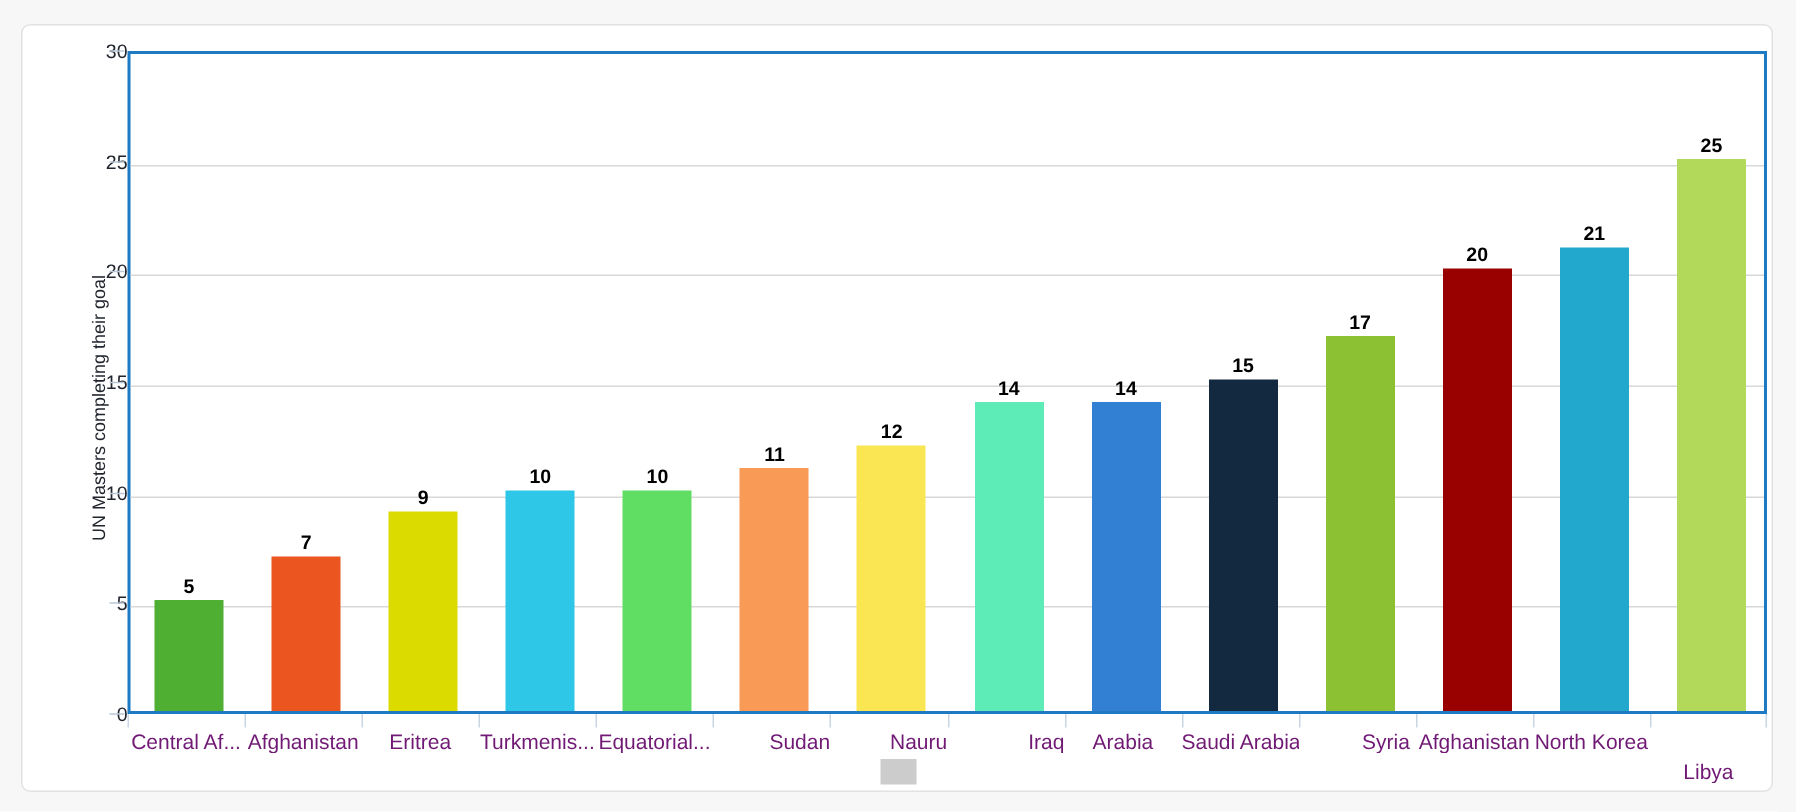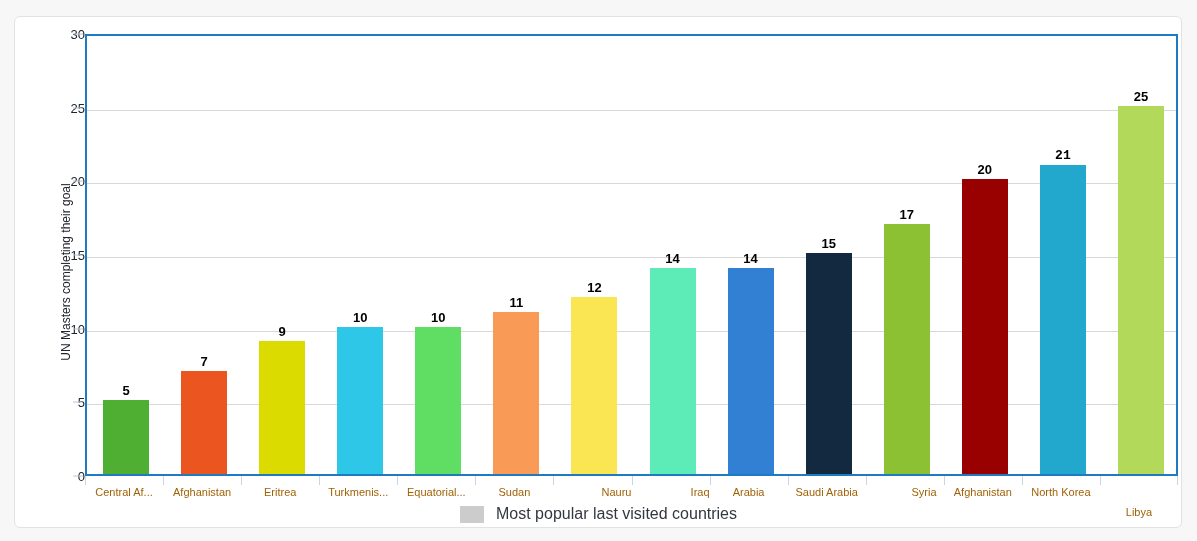--- a/index.html
+++ b/index.html
@@ -122,22 +122,22 @@
   .xtick {
     position: absolute;
     top: 0;
     width: 1px;
     height: 9px;
     background: #c8d6e4;
   }
   .xlabel {
     position: absolute;
     top: 10px;
-    font-size: 11px;
-    color: #a16207;
+    font-size: 14px;
+    color: #701a75;
     text-align: center;
     white-space: nowrap;
     overflow: hidden;
   }
   
   .legend {
     position: absolute;
     left: 0;
     top: 498px;
     width: 1197px;
@@ -212,21 +212,21 @@
           <div class="bar-value" style="left: 555.536px; width: 60px; top: 214.733px;">14</div>
           <div class="bar" title="Yemen: 14" style="left: 640.607px; width: 46px; height: 206.267px; background: rgb(49, 128, 212);"></div>
           <div class="bar-value" style="left: 633.607px; width: 60px; top: 214.733px;">14</div>
           <div class="bar" title="Saudi Arabia: 15" style="left: 718.679px; width: 46px; height: 221px; background: rgb(18, 41, 63);"></div>
           <div class="bar-value" style="left: 711.679px; width: 60px; top: 200px;">15</div>
           <div class="bar" title="Syria: 17" style="left: 796.75px; width: 46px; height: 250.467px; background: rgb(140, 193, 51);"></div>
           <div class="bar-value" style="left: 789.75px; width: 60px; top: 170.533px;">17</div>
           <div class="bar" title="Afghanistan: 20" style="left: 874.821px; width: 46px; height: 294.667px; background: rgb(153, 0, 0);"></div>
           <div class="bar-value" style="left: 867.821px; width: 60px; top: 126.333px;">20</div>
           <div class="bar" title="North Korea: 21" style="left: 952.893px; width: 46px; height: 309.4px; background: rgb(35, 168, 205);"></div>
-          <div class="bar-value" style="left: 945.893px; width: 60px; top: 111.6px; font-family: Liberation Mono, monospace;">21</div>
+          <div class="bar-value" style="left: 945.893px; width: 60px; top: 111.6px;">21</div>
           <div class="bar" title="Libya: 25" style="left: 1030.96px; width: 46px; height: 368.333px; background: rgb(179, 217, 90);"></div>
           <div class="bar-value" style="left: 1023.96px; width: 60px; top: 52.6667px;">25</div>
         </div>
     </div>
 
     <div class="xaxis-area" id="xaxis-area">
         <div class="xtick" style="left: 0px;"></div>
         <div class="xtick" style="left: 78.0714px;"></div>
         <div class="xtick" style="left: 156.143px;"></div>
         <div class="xtick" style="left: 234.214px;"></div>
@@ -239,29 +239,28 @@
         <div class="xtick" style="left: 780.714px;"></div>
         <div class="xtick" style="left: 858.786px;"></div>
         <div class="xtick" style="left: 936.857px;"></div>
         <div class="xtick" style="left: 1014.93px;"></div>
         <div class="xtick" style="left: 1092px;"></div>
         <div class="xlabel" style="left: 0px; width: 78.0714px;">Central Af...</div>
         <div class="xlabel" style="left: 78.0714px; width: 78.0714px;">Afghanistan</div>
         <div class="xlabel" style="left: 156.143px; width: 78.0714px;">Eritrea</div>
         <div class="xlabel" style="left: 234.214px; width: 78.0714px;">Turkmenis...</div>
         <div class="xlabel" style="left: 312.286px; width: 78.0714px;">Equatorial...</div>
-        <div class="xlabel" style="left: 390.357px; width: 78.0714px;">Sudan</div>
+        <div class="xlabel" style="left: 390.357px; width: 78.0714px; text-align: right;">Sudan</div>
         <div class="xlabel" style="left: 468.429px; width: 78.0714px; text-align: right;">Nauru</div>
         <div class="xlabel" style="left: 546.5px; width: 78.0714px; text-align: right;">Iraq</div>
         <div class="xlabel" style="left: 624.571px; width: 78.0714px;">Arabia</div>
         <div class="xlabel" style="left: 702.643px; width: 78.0714px;">Saudi Arabia</div>
         <div class="xlabel" style="left: 800px; width: 78.0714px;">Syria</div>
         <div class="xlabel" style="left: 858.786px; width: 78.0714px;">Afghanistan</div>
         <div class="xlabel" style="left: 936.857px; width: 78.0714px;">North Korea</div>
         <div class="xlabel" style="left: 1014.93px; width: 78.0714px; margin-top: 20px;">Libya</div>
       </div>
   </div>
 
   <div class="legend">
     <span class="legend-swatch"></span>
-    <span class="legend-label">Most popular last visited countries</span>
   </div>
 </div>
 
 </body></html>

